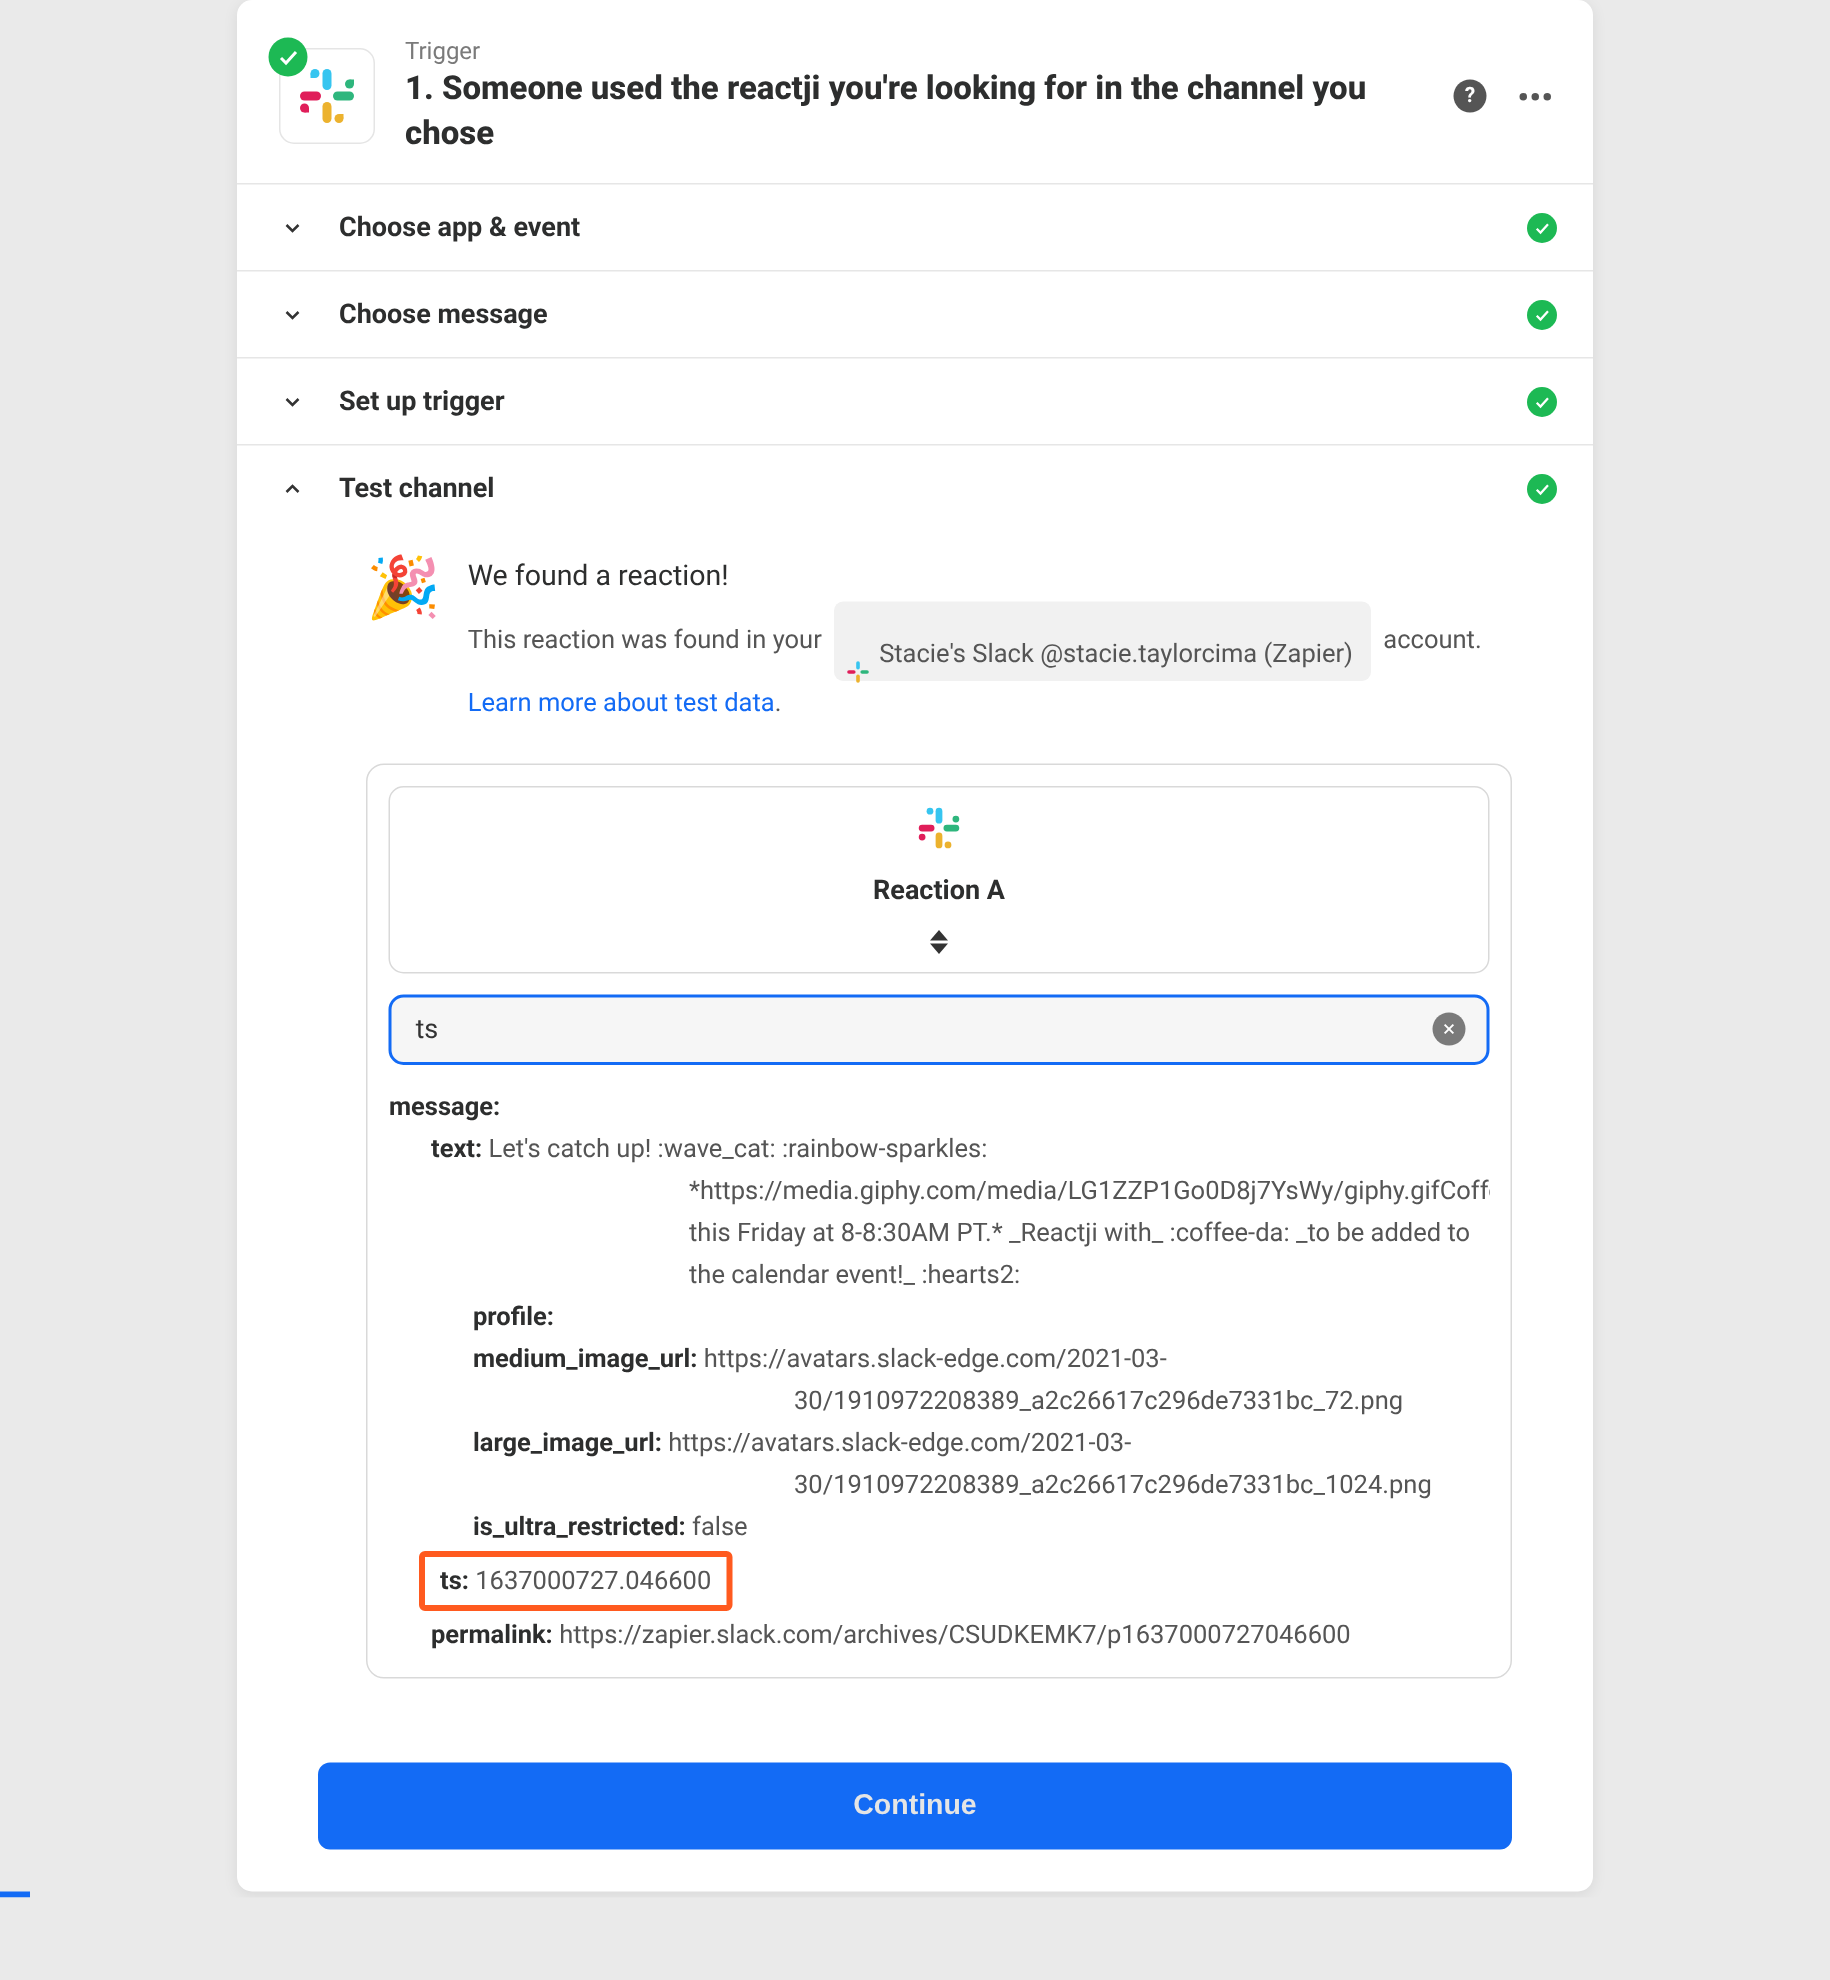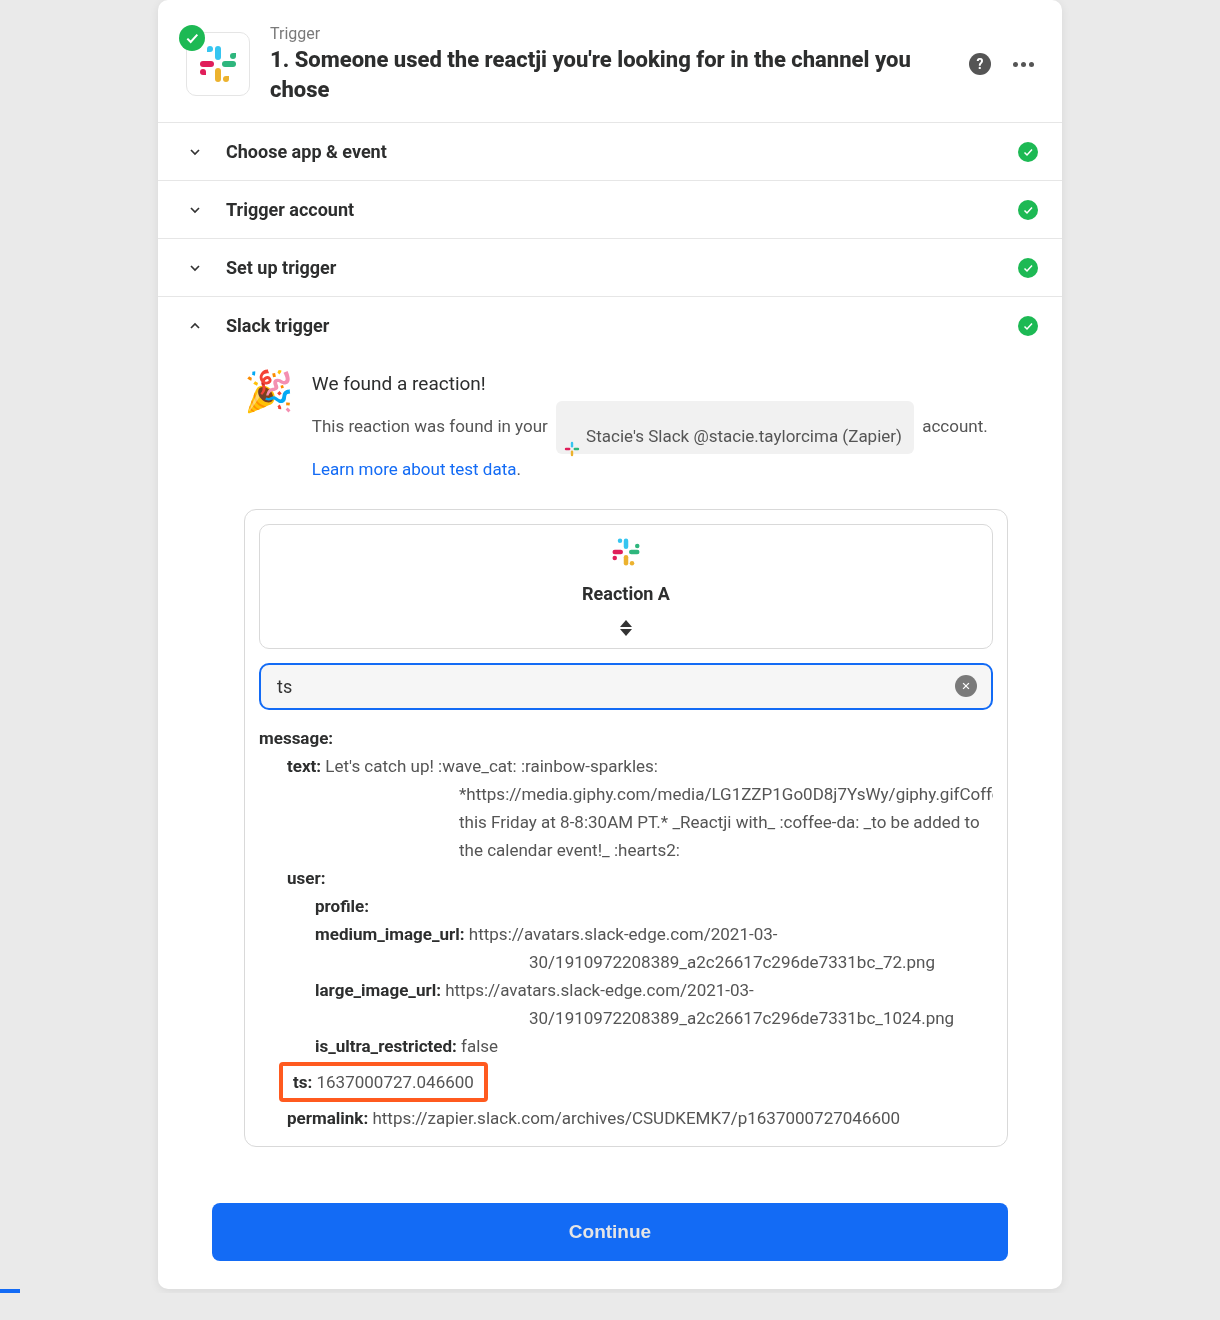--- a/index.html
+++ b/index.html
@@ -230,21 +230,21 @@
         </svg>
       </div>
   </div>
 
   <div class="step">
     <div class="chevron">
         <svg viewBox="0 0 24 24" width="16" height="16">
           <polyline points="6 9 12 15 18 9"></polyline>
         </svg>
       </div>
-    <div class="step-title">Trigger account</div>
+    <div class="step-title">Choose message</div>
     <div class="check">
         <svg viewBox="0 0 24 24">
           <polyline points="5 13 10 18 20 7"></polyline>
         </svg>
       </div>
   </div>
 
   <div class="step">
     <div class="chevron">
         <svg viewBox="0 0 24 24" width="16" height="16">
@@ -258,21 +258,21 @@
         </svg>
       </div>
   </div>
 
   <div class="step">
     <div class="chevron">
         <svg viewBox="0 0 24 24" width="16" height="16">
           <polyline points="6 15 12 9 18 15"></polyline>
         </svg>
       </div>
-    <div class="step-title">Slack trigger</div>
+    <div class="step-title">Test channel</div>
     <div class="check">
         <svg viewBox="0 0 24 24">
           <polyline points="5 13 10 18 20 7"></polyline>
         </svg>
       </div>
   </div>
 
   <div class="step-content">
 
     <div class="found-line">
@@ -326,21 +326,20 @@
           <svg viewBox="0 0 24 24">
               <line x1="5" y1="5" x2="19" y2="19"></line>
               <line x1="19" y1="5" x2="5" y2="19"></line>
             </svg>
         </div>
       </div>
 
       <div class="data-display">
         <div class="lv0"><span class="kv-key">message:</span></div>
         <div class="hang1"><span class="kv-key">text:</span> <span class="kv-val">Let's catch up! :wave_cat: :rainbow-sparkles: *https://media.giphy.com/media/LG1ZZP1Go0D8j7YsWy/giphy.gifCoffee&gt; this Friday at 8-8:30AM PT.* _Reactji with_ :coffee-da: _to be added to the calendar event!_ :hearts2:</span></div>
-        <div class="lv1"><span class="kv-key">user:</span></div>
         <div class="lv2"><span class="kv-key">profile:</span></div>
         <div class="hang2"><span class="kv-key">medium_image_url:</span> <span class="kv-val">https://avatars.slack-edge.com/2021-03-30/1910972208389_a2c26617c296de7331bc_72.png</span></div>
         <div class="hang2"><span class="kv-key">large_image_url:</span> <span class="kv-val">https://avatars.slack-edge.com/2021-03-30/1910972208389_a2c26617c296de7331bc_1024.png</span></div>
         <div class="lv2"><span class="kv-key">is_ultra_restricted:</span> <span class="kv-val">false</span></div>
         <div class="highlight-box"><span class="kv-key">ts:</span> <span class="kv-val">1637000727.046600</span></div>
         <div class="lv1"><span class="kv-key">permalink:</span> <span class="kv-val">https://zapier.slack.com/archives/CSUDKEMK7/p1637000727046600</span></div>
         
         
       </div>
 

